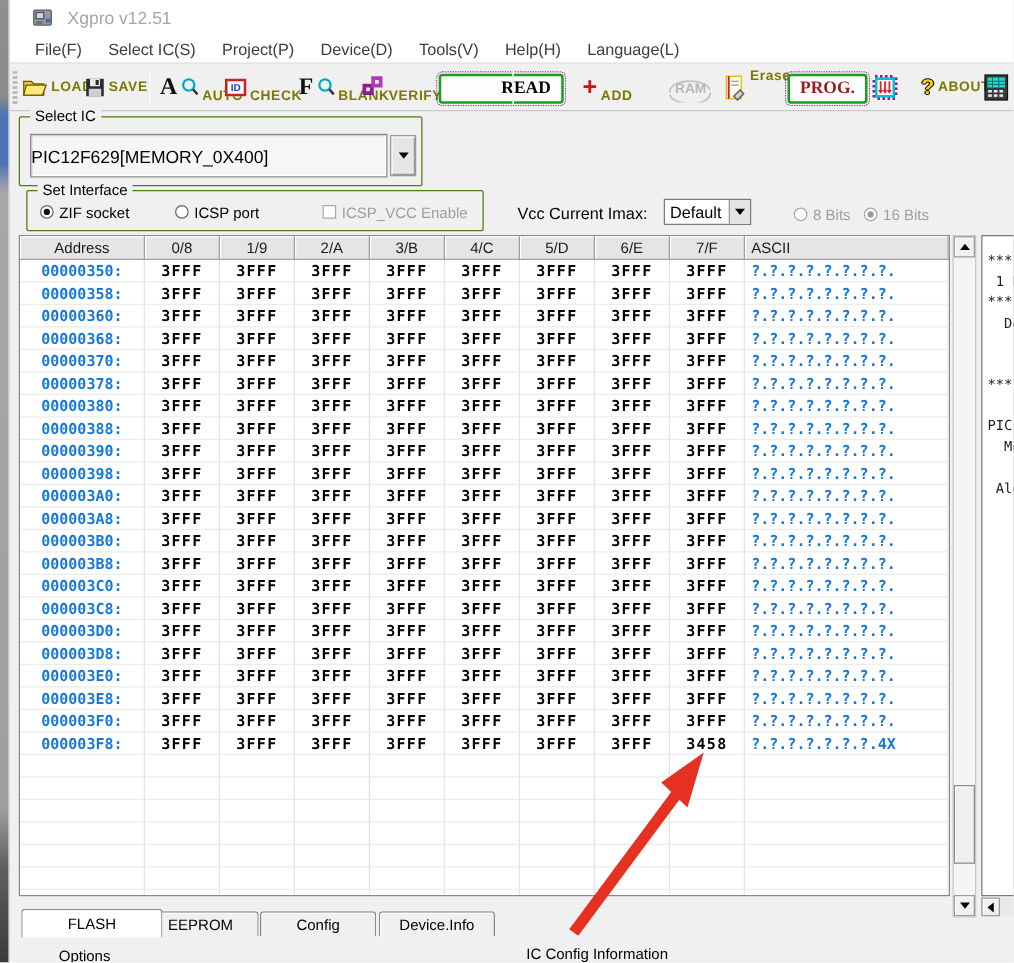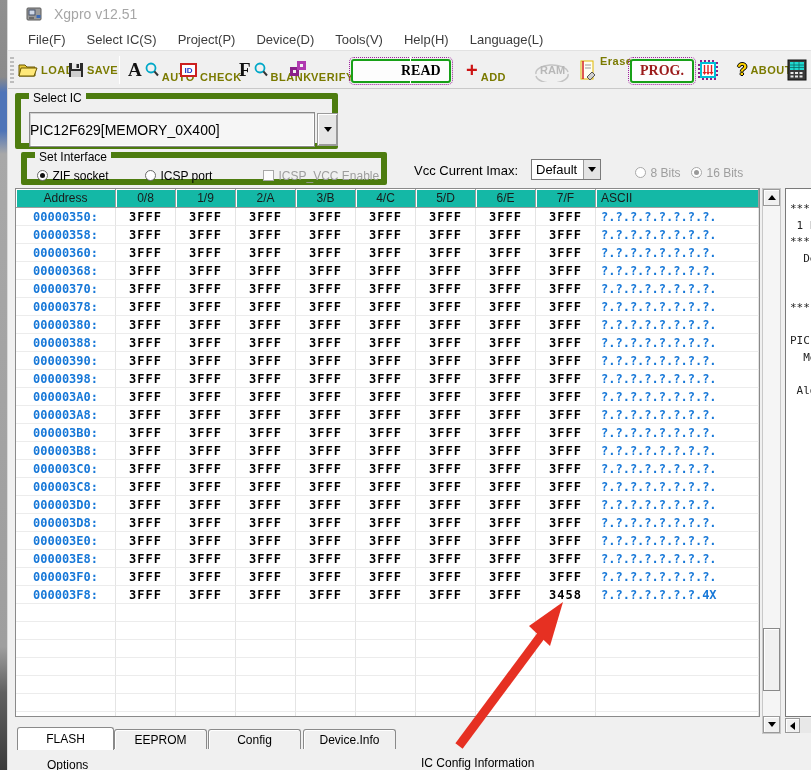--- a/index.html
+++ b/index.html
@@ -45,21 +45,21 @@
   .about-q { font-size:17px; font-weight:bold; color:#ffd400;
     text-shadow:1px 0 #000, -1px 0 #000, 0 1px #000, 0 -1px #000; }
   .verify-sq { position:relative; width:18px; height:18px; }
   .verify-sq .sq1 { position:absolute; left:0; top:6px; width:9px; height:9px; border:3px solid #8a1f8a; }
   .verify-sq .sq2 { position:absolute; left:7px; top:0; width:9px; height:9px; border:3px solid #b03ab0; }
   .check-chip { width:17px; height:14px; border:2px solid #cc2020; background:#fff; color:#2038c8;
     font-size:8px; font-weight:bold; display:flex; align-items:center; justify-content:center; }
   .add-plus { font-size:20px; font-weight:bold; color:#cc1414; line-height:18px; }
 
   
-  .groupbox { position:absolute; border:6px solid #4d7c0f; border-radius:2px; }
+  .groupbox { position:absolute; border:1px solid #4d7c0f; border-radius:2px; }
   .gb-label { position:absolute; top:-8px; left:8px; background:#f0f0f0; padding:0 4px; font-size:12px; color:#000; white-space:nowrap; }
 
   .ic-button { position:absolute; left:8px; top:13px; width:286px; height:35px; background:#f6f6f6;
     border:1px solid #8a8a8a; box-shadow:inset 1px 1px 0 #d2d2d2, inset -1px -1px 0 #fff;
     display:flex; align-items:center; font-size:14px; color:#000; }
   .ic-drop { position:absolute; left:296px; top:14px; width:21px; height:33px; background:#e6e6e6;
     border:1px solid #9a9a9a; box-shadow:inset 1px 1px 0 #fff, inset -1px -1px 0 #9a9a9a;
     display:flex; align-items:center; justify-content:center; }
   .tri-down { width:0; height:0; border-left:4px solid transparent; border-right:4px solid transparent; border-top:5px solid #000; }
   .tri-up { width:0; height:0; border-left:4px solid transparent; border-right:4px solid transparent; border-bottom:5px solid #000; }
@@ -78,21 +78,21 @@
   .combo { position:absolute; width:70px; height:21px; background:#fff; border:1px solid #7a7a7a;
     display:flex; align-items:center; }
   .combo-text { flex:1; font-size:13px; padding-left:4px; color:#000; }
   .combo-btn { width:17px; height:100%; background:#e4e4e4; border-left:1px solid #9a9a9a;
     display:flex; align-items:center; justify-content:center; }
 
   
   .hex-table { position:absolute; left:7px; top:188px; width:745px; height:529px; background:#fff;
     border:1px solid #8a8a8a; overflow:hidden; }
   .hrow { display:flex; height:19px; }
-  .hcell { background:#14b8a6; border-right:1px solid #9e9e9e; border-bottom:1px solid #9e9e9e;
+  .hcell { background:#e5e5e5; border-right:1px solid #9e9e9e; border-bottom:1px solid #9e9e9e;
     box-shadow:inset 1px 1px 0 #fff; font-size:12px; color:#1a1a1a;
     display:flex; align-items:center; justify-content:center; }
   .trow { display:flex; height:18px; font-family:"DejaVu Sans Mono", monospace; font-weight:bold; font-size:12px; }
   .cell { border-right:1px solid #e4e4e4; border-bottom:1px solid #ececec;
     display:flex; align-items:center; justify-content:center; }
   .w-addr { width:100px; }
   .w-val { width:60px; }
   .w-ascii { width:163px; justify-content:flex-start; padding-left:5px; }
   .c-addr { color:#1778d8; }
   .c-val { color:#000; letter-spacing:1px; }
@@ -733,21 +733,21 @@
         <div class="sline"> </div>
         <div class="sline"> Alg</div>
       </div>
     <div class="hscroll">
       <div class="hs-btn">
           <span class="tri-left"></span>
         </div>
     </div>
 
     <div>
-        <div class="tab active" style="left: 9px; width: 97px;">FLASH</div>
+        <div class="tab active" style="left: 9px; width: 113px;">FLASH</div>
         <div class="tab" style="left: 106px; width: 93px;">EEPROM</div>
         <div class="tab" style="left: 200px; width: 93px;">Config</div>
         <div class="tab" style="left: 295px; width: 93px;">Device.Info</div>
       </div>
 
     <span class="bottom-label" style="left:39px; top:758px;">Options</span>
     <span class="bottom-label" style="left:413px; top:756px;">IC Config Information</span>
   </div>
 
   <svg class="arrow-overlay">

